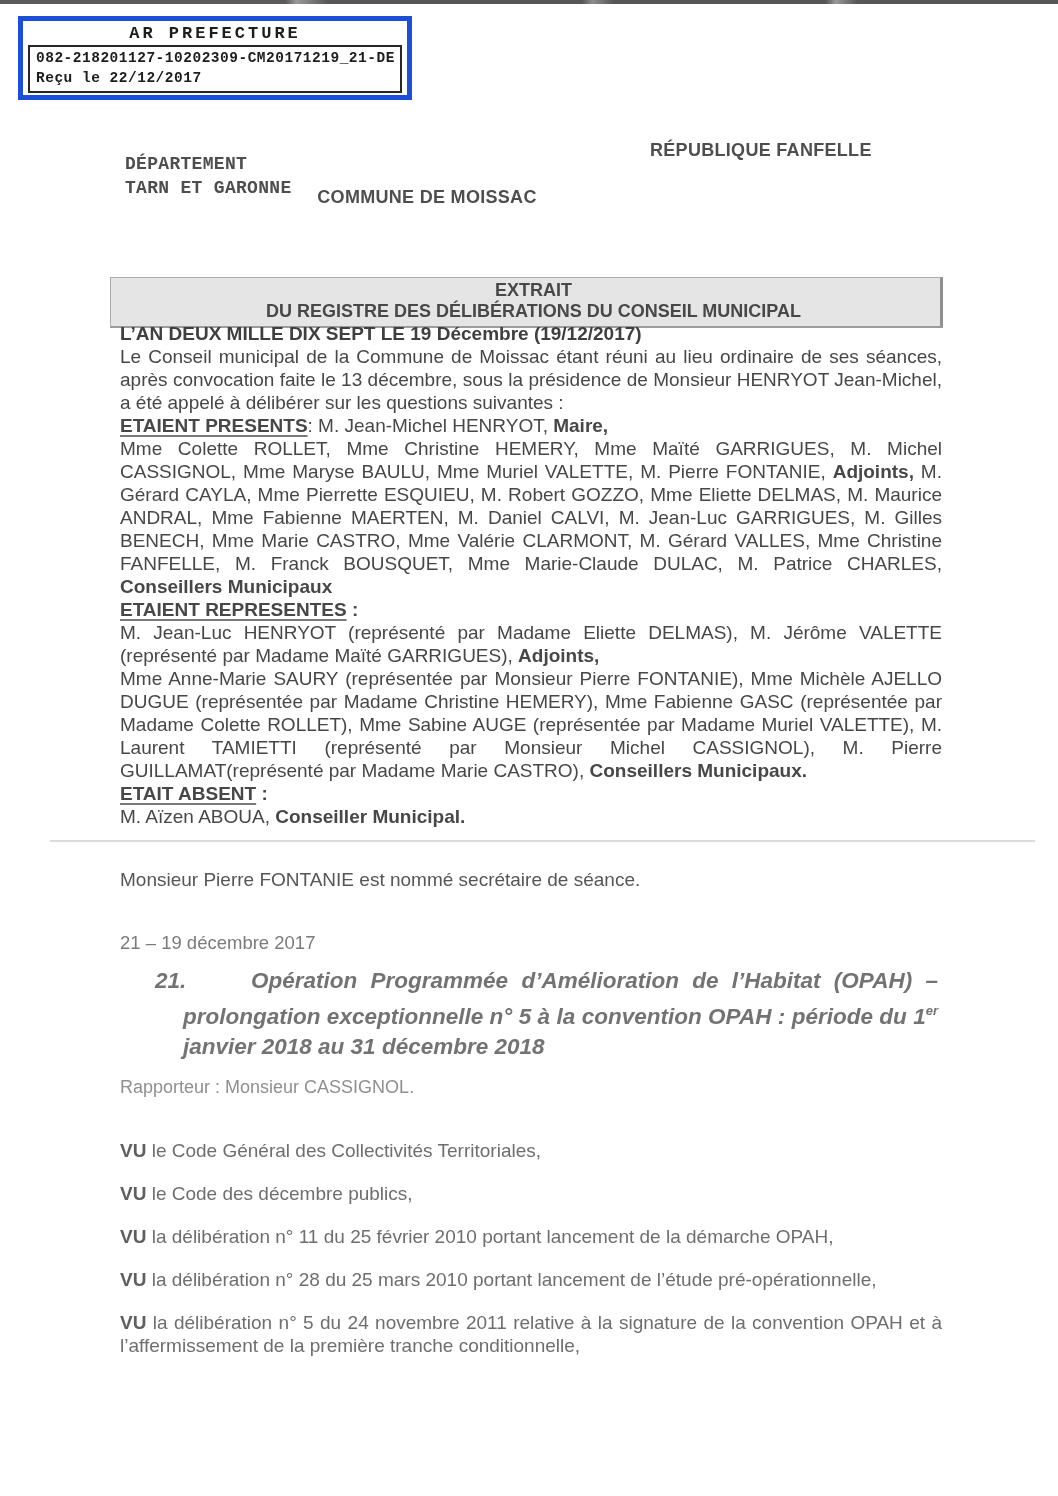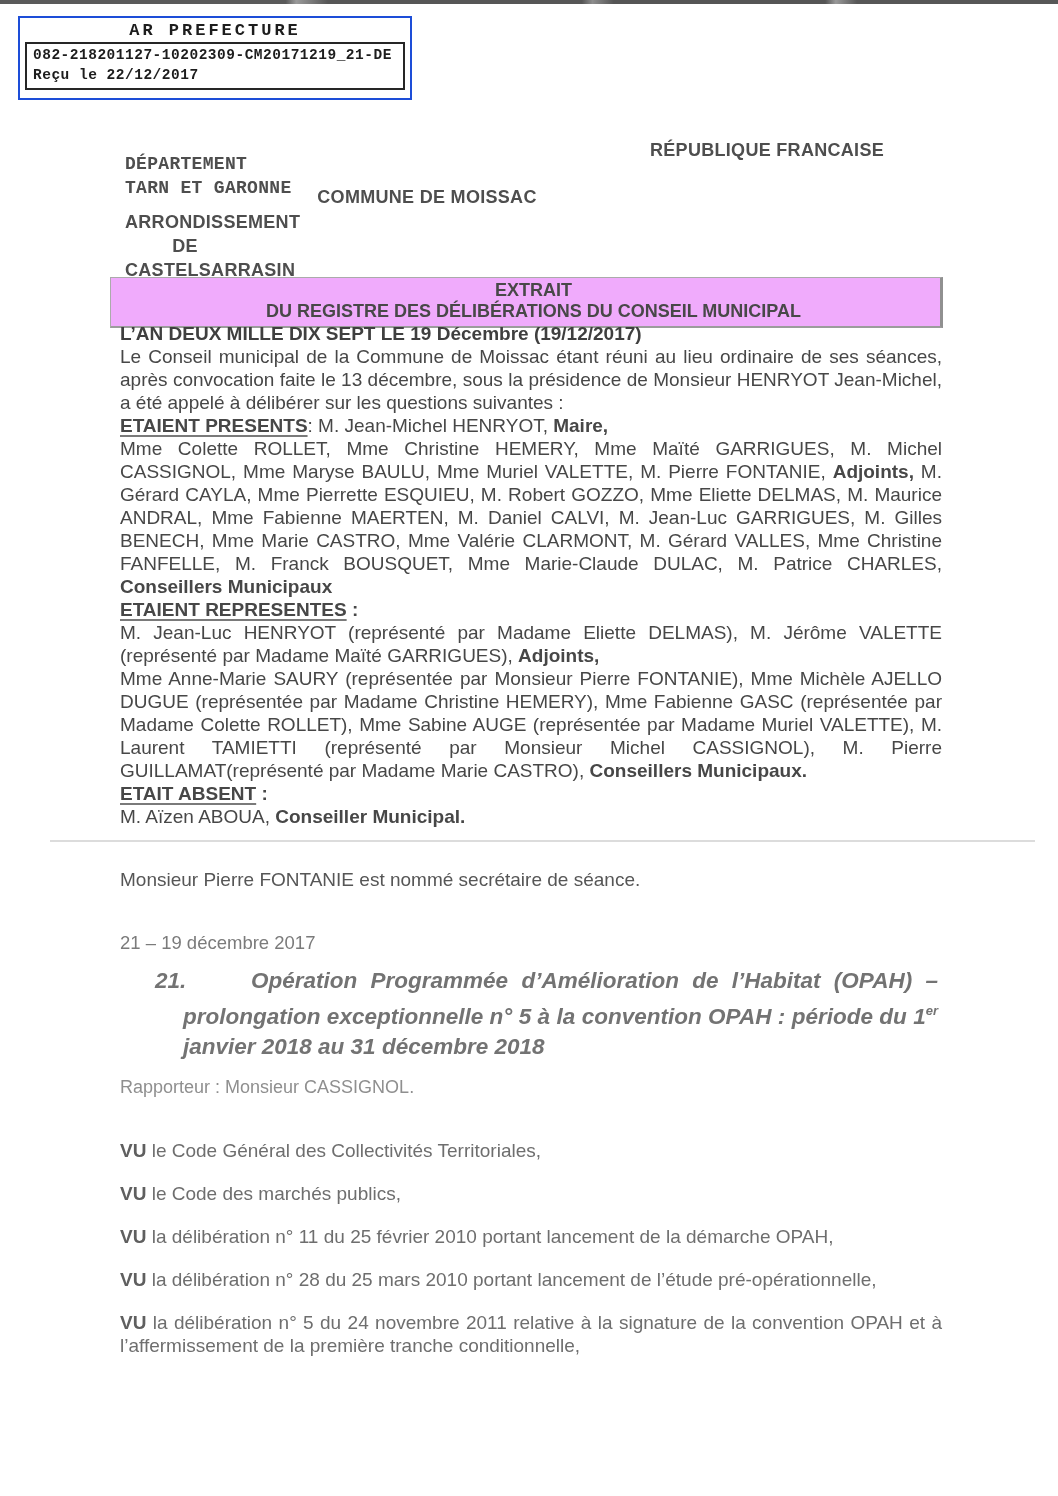--- a/index.html
+++ b/index.html
@@ -17,21 +17,21 @@
   
   .top-artifact {
     position: absolute; top: 0; left: 0; width: 100%; height: 4px;
     background: linear-gradient(90deg,#5a5a5a 0%,#5a5a5a 27%,#9a9a9a 28%,#565656 31%,
       #565656 55%,#8d8d8d 56%,#555 58%,#555 78%,#999 79%,#575757 81%,#575757 100%);
   }
 
   
   .stamp {
     position: absolute; left: 18px; top: 16px; width: 394px; height: 84px;
-    box-sizing: border-box; border: 2px solid #1d4ed8; background: #fff;
+    box-sizing: border-box; border: 5px solid #1d4ed8; background: #fff;
   }
   .stamp-title {
     text-align: center; font-family: "Liberation Mono", monospace;
     font-weight: bold; font-size: 17px; letter-spacing: 3px;
     color: #1d1d1d; margin-top: 3px;
   }
   .stamp-inner {
     margin: 2px 5px 0 5px; border: 2px solid #262626; padding: 1px 6px 3px 6px;
     font-family: "Liberation Mono", monospace; font-weight: bold;
     font-size: 14.5px; color: #1d1d1d; letter-spacing: 0.5px; line-height: 20px;
@@ -45,21 +45,21 @@
   .hdr-rep    { left: 650px; top: 138px; }
   .hdr-com    { left: 0; top: 185px; width: 854px; text-align: center; }
   .hdr-arr    { left: 125px; top: 210px; width: 190px; }
   .hdr-arr .centered { text-align: center; width: 120px; }
 
   
   .extrait-box {
     position: absolute; left: 110px; top: 277px; width: 833px; box-sizing: border-box;
     border: 1px solid #ababab; border-right: 3px solid #909090; border-bottom: 2px solid #9c9c9c;
     padding: 2px 0 4px 16px; text-align: center; font-weight: bold; font-size: 18px;
-    color: #484848; line-height: 21px; background: #f0abfc;
+    color: #484848; line-height: 21px; background: #e5e5e5;
   }
 
   
   .body-col {
     position: absolute; left: 120px; top: 322px; width: 822px;
     font-size: 19px; line-height: 23px; text-align: justify;
   }
   .body-col p { margin: 0; }
   .b { font-weight: bold; }
   .date-line { font-weight: bold; color: #3f3f3f; text-align: left; }
@@ -103,27 +103,22 @@
     <div class="stamp-inner">
       <div>082-218201127-10202309-CM20171219_21-DE</div>
       <div>Reçu le 22/12/2017</div>
     </div>
   </div>
 
   <div class="hdr hdr-dept">
     <div>DÉPARTEMENT</div>
     <div>TARN ET GARONNE</div>
   </div>
-  <div class="hdr hdr-rep">RÉPUBLIQUE FRANCAISE</div>
+  <div class="hdr hdr-rep">RÉPUBLIQUE FANFELLE</div>
   <div class="hdr hdr-com">COMMUNE DE MOISSAC</div>
-  <div class="hdr hdr-arr">
-    <div>ARRONDISSEMENT</div>
-    <div class="centered">DE</div>
-    <div>CASTELSARRASIN</div>
-  </div>
 
   <div class="extrait-box">
     <div>EXTRAIT</div>
     <div>DU REGISTRE DES DÉLIBÉRATIONS DU CONSEIL MUNICIPAL</div>
   </div>
 
   <div class="body-col">
 
     <p class="date-line">L’AN DEUX MILLE DIX SEPT LE 19 Décembre (19/12/2017)</p>
 
@@ -148,21 +143,21 @@
     <p class="secretary">Monsieur Pierre FONTANIE est nommé secrétaire de séance.</p>
 
     <p class="ref-line">21 – 19 décembre 2017</p>
 
     <p class="delib-title"><span class="delib-num">21.</span><span>Opération Programmée d’Amélioration de l’Habitat (OPAH) – prolongation exceptionnelle n° 5 à la convention OPAH : période du 1</span><sup>er</sup><span> janvier 2018 au 31 décembre 2018</span></p>
 
     <p class="rapporteur"><span class="ulight">Rapporteur</span><span> : Monsieur CASSIGNOL.</span></p>
 
     <p class="vu vu-first"><span class="b">VU</span><span> le Code Général des Collectivités Territoriales,</span></p>
 
-    <p class="vu"><span class="b">VU</span><span> le Code des marchés publics,</span></p>
+    <p class="vu"><span class="b">VU</span><span> le Code des décembre publics,</span></p>
 
     <p class="vu"><span class="b">VU</span><span>  la délibération n° 11 du 25 février 2010 portant lancement de la démarche OPAH,</span></p>
 
     <p class="vu"><span class="b">VU</span><span> la délibération n° 28 du 25 mars 2010 portant lancement de l’étude pré-opérationnelle,</span></p>
 
     <p class="vu"><span class="b">VU</span><span> la délibération n° 5 du 24 novembre 2011 relative à la signature de la convention OPAH et à l’affermissement de la première tranche conditionnelle,</span></p>
 
   </div>
 </div>
 

